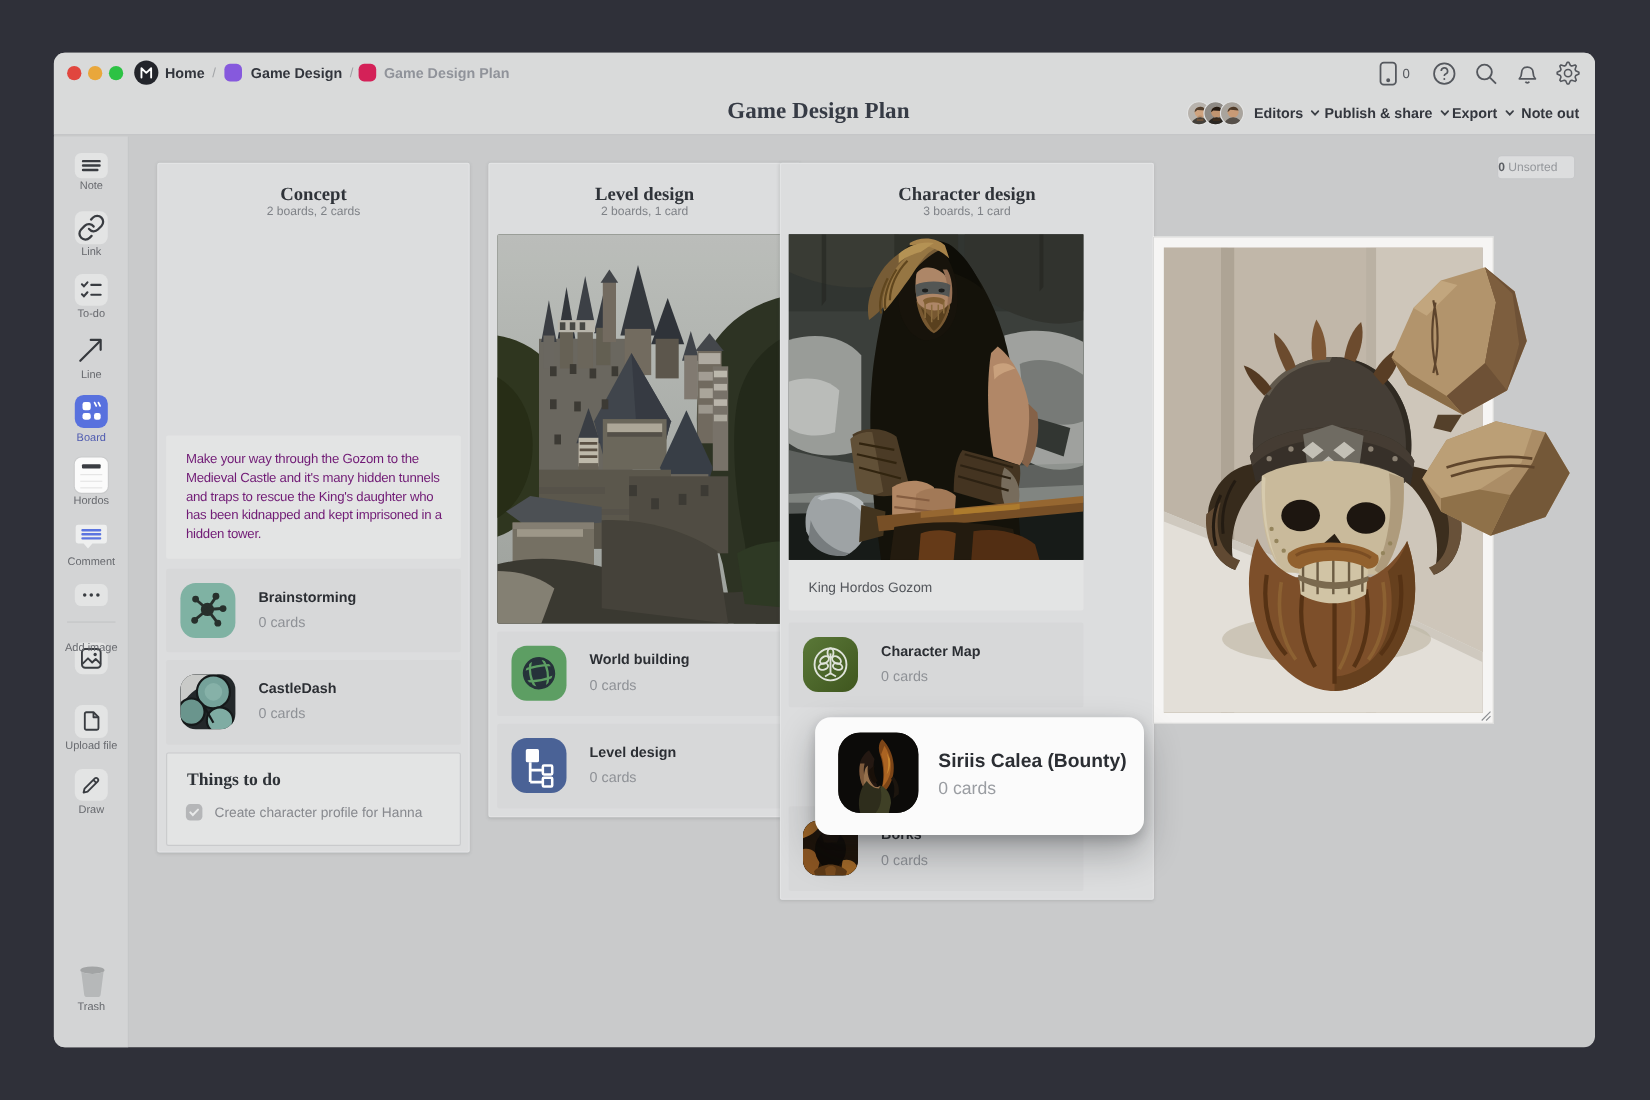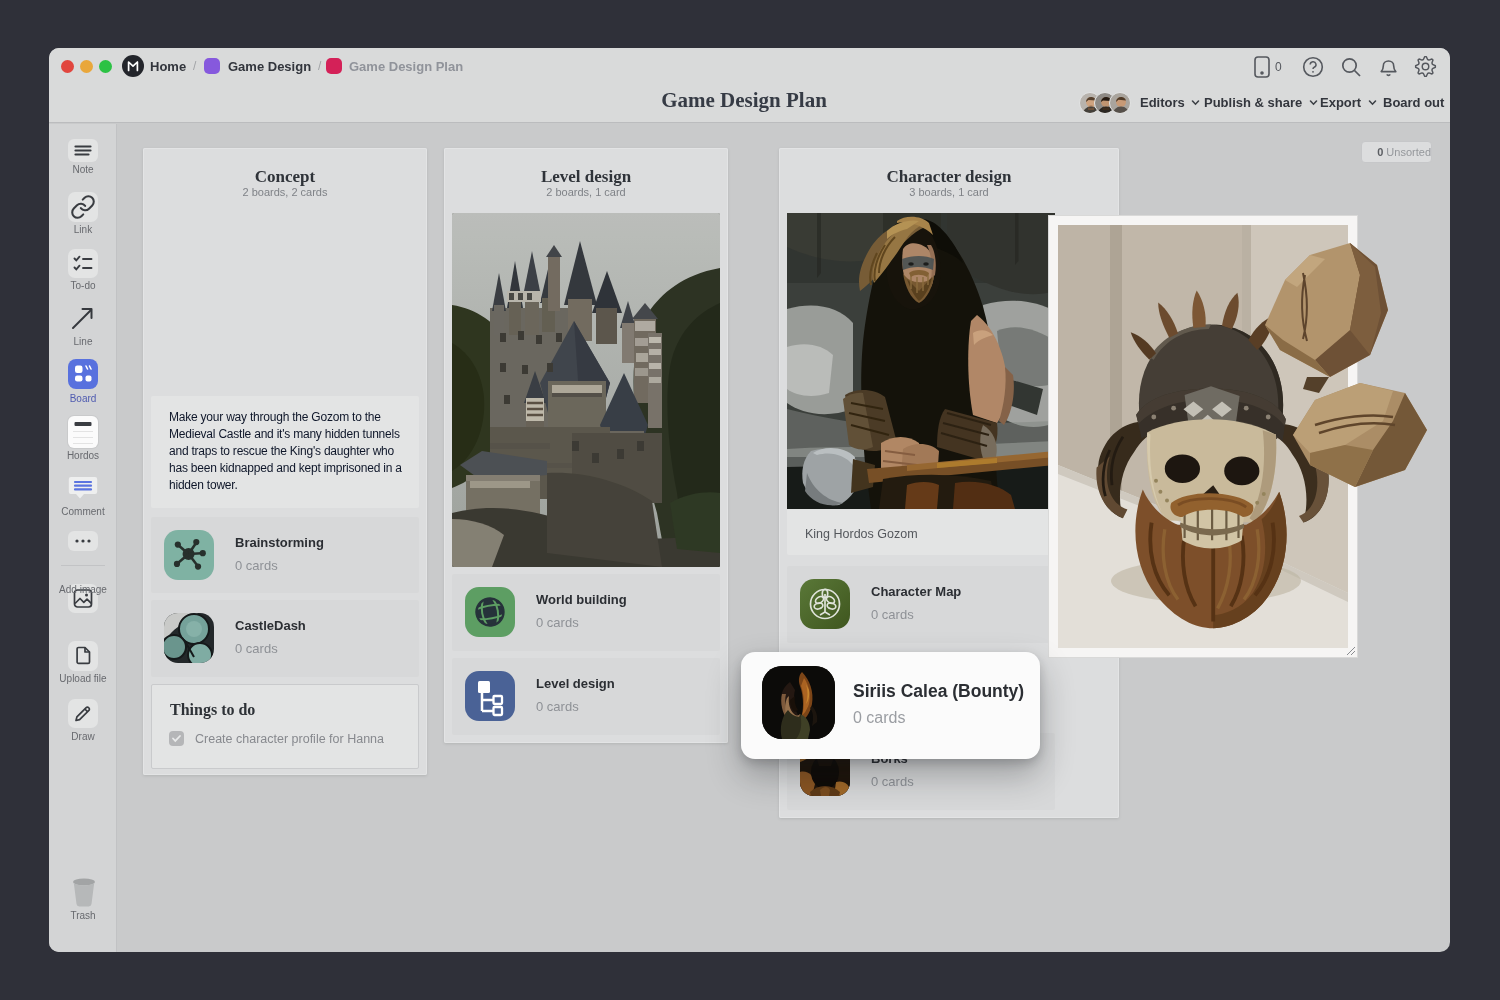--- a/index.html
+++ b/index.html
@@ -94,21 +94,21 @@
     </svg></div>
 <div class="menu" style="left:1140px;">Editors <span class="car"><svg width="9" height="9" viewBox="0 0 9 9" fill="none" stroke="#3c4046" stroke-width="1.6" stroke-linecap="round">
         <path d="M1.5 3 L4.5 6.2 L7.5 3"></path>
       </svg></span></div>
 <div class="menu" style="left:1204px;">Publish &amp; share <span class="car"><svg width="9" height="9" viewBox="0 0 9 9" fill="none" stroke="#3c4046" stroke-width="1.6" stroke-linecap="round">
         <path d="M1.5 3 L4.5 6.2 L7.5 3"></path>
       </svg></span></div>
 <div class="menu" style="left:1320px;">Export <span class="car"><svg width="9" height="9" viewBox="0 0 9 9" fill="none" stroke="#3c4046" stroke-width="1.6" stroke-linecap="round">
         <path d="M1.5 3 L4.5 6.2 L7.5 3"></path>
       </svg></span></div>
-<div class="menu" style="left:1383px;">Board out</div>
+<div class="menu" style="left:1383px;">Note out</div>
 
 <div class="abs" style="left:68px; top:139px; width:30px; height:23px; background:#e3e4e4; border-radius:6px;"><svg width="30" height="23" viewBox="0 0 30 23" stroke="#393c41" stroke-width="2.2" stroke-linecap="round">
       <path d="M7.5 7.5h15M7.5 11.5h15M7.5 15.5h13"></path>
     </svg></div>
 <div class="toollbl" style="top:164px;">Note</div>
 <div class="abs" style="left:68px; top:192px; width:30px; height:30px; background:#e3e4e4; border-radius:7px;">
     <svg width="30" height="30" viewBox="0 0 24 24" fill="none" stroke="#393c41" stroke-width="1.9" stroke-linecap="round" style="position:absolute;left:2px;top:2px;width:26px;height:26px;">
       <path d="M10 13a5 5 0 0 0 7.54.54l3-3a5 5 0 0 0-7.07-7.07l-1.72 1.71"></path>
       <path d="M14 11a5 5 0 0 0-7.54-.54l-3 3a5 5 0 0 0 7.07 7.07l1.71-1.71"></path>
     </svg>
@@ -166,26 +166,26 @@
       <path d="M8 21.5 l.9-3.6 9.3-9.3 a1.6 1.6 0 0 1 2.3 0 l.4 .4 a1.6 1.6 0 0 1 0 2.3 L11.6 20.6 l-3.6 .9 z"></path>
       <path d="M16.8 10 l2.7 2.7"></path>
     </svg></div>
 <div class="toollbl" style="top:731px;">Draw</div>
 <div class="abs" style="left:69px; top:876px; width:30px; height:32px;"><svg width="30" height="32" viewBox="0 0 30 32">
       <ellipse cx="15" cy="6" rx="11" ry="3.4" fill="#a2a4a5"></ellipse>
       <path d="M4.8 7 L7.5 28 a2.8 2.8 0 0 0 2.8 2.4 h9.4 a2.8 2.8 0 0 0 2.8-2.4 L25.2 7 c-2 1.7-5.6 2.4-10.2 2.4 s-8.2-.7-10.2-2.4 z" fill="#b6b8b9"></path>
     </svg></div>
 <div class="toollbl" style="top:910px;">Trash</div>
 
-<div class="abs" style="left:1361px; top:141px; width:71px; height:22px; background:#dcddde; border:1px solid #c6c7c9; border-radius:4px; font-size:11px; line-height:20px; text-align:right;"><b style="color:#5a5d62;">0</b> <span style="color:#94979b;">Unsorted</span></div>
+<div class="abs" style="left:1361px; top:141px; width:71px; height:22px; background:#dcddde; border:1px solid #c6c7c9; border-radius:4px; font-size:11px; line-height:20px; text-align:left;"><b style="color:#5a5d62;">0</b> <span style="color:#94979b;">Unsorted</span></div>
 
 <div class="col" style="left:143px; top:148px; width:284px; height:627px;">
   <div class="colhead">Concept</div>
   <div class="colsub">2 boards, 2 cards</div>
-  <div class="card ncard" style="top:248px; height:112px; font-size:12px; letter-spacing:-0.22px; color:#0f172a; line-height:17px; padding:13px 14px 0 18px; white-space:nowrap;">Make your way through the Gozom to the<br>Medieval Castle and it's many hidden tunnels<br>and traps to rescue the King's daughter who<br>has been kidnapped and kept imprisoned in a<br>hidden tower.</div>
+  <div class="card ncard" style="top:248px; height:112px; font-size:12px; letter-spacing:-0.22px; color:#701a75; line-height:17px; padding:13px 14px 0 18px; white-space:nowrap;">Make your way through the Gozom to the<br>Medieval Castle and it's many hidden tunnels<br>and traps to rescue the King's daughter who<br>has been kidnapped and kept imprisoned in a<br>hidden tower.</div>
   <div class="card lcard" style="top:369px; height:76px;">
     <div class="licon" style="background:#7fb2a3;"><svg width="50" height="50" viewBox="0 0 50 50" fill="#27302c" stroke="#27302c">
           <g transform="translate(25 24.5) scale(0.86) translate(-25 -24.5)">
             <circle cx="24.5" cy="24" r="7" stroke="none"></circle>
             <g stroke-width="3">
               <path d="M24.5 24 L13 14"></path>
               <path d="M24.5 24 L33 11.5"></path>
               <path d="M24.5 24 L39.5 23"></path>
               <path d="M24.5 24 L34.5 37"></path>
               <path d="M24.5 24 L12.5 34"></path>
@@ -350,21 +350,21 @@
           <rect x="13" y="10" width="12" height="12" rx="1.5" fill="#fff"></rect>
           <path d="M17 22 V40 M17 29 H28 M17 40 H28" stroke="#fff" stroke-width="2.5" fill="none"></path>
           <rect x="28.5" y="25" width="8.5" height="8" rx="1" fill="none" stroke="#fff" stroke-width="2.3"></rect>
           <rect x="28.5" y="36" width="8.5" height="8" rx="1" fill="none" stroke="#fff" stroke-width="2.3"></rect>
         </svg></div>
     <div class="ltit">Level design</div>
       <div class="lsub">0 cards</div>
   </div>
 </div>
 
-<div class="col" style="left:779px; top:148px; width:340px; height:670px;">
+<div class="col" style="left:709px; top:148px; width:340px; height:670px;">
   <div class="colhead">Character design</div>
   <div class="colsub">3 boards, 1 card</div>
   <div class="card ncard" style="top:65px; height:342px;">
     <div class="abs" style="left:0; top:0; width:268px; height:296px; background:#3b3e3a; overflow:hidden;" id="vikingphoto">
     <svg width="268" height="296" viewBox="0 0 268 296">
       <rect width="268" height="296" fill="#3e413e"></rect>
 
       <rect x="0" y="0" width="268" height="70" fill="#333633"></rect>
       <path d="M0 0 h100 v42 C70 54 30 48 0 34 Z" fill="#3c3d36"></path>
       <path d="M160 0 h108 v78 C235 88 200 74 160 48 Z" fill="#333430"></path>

